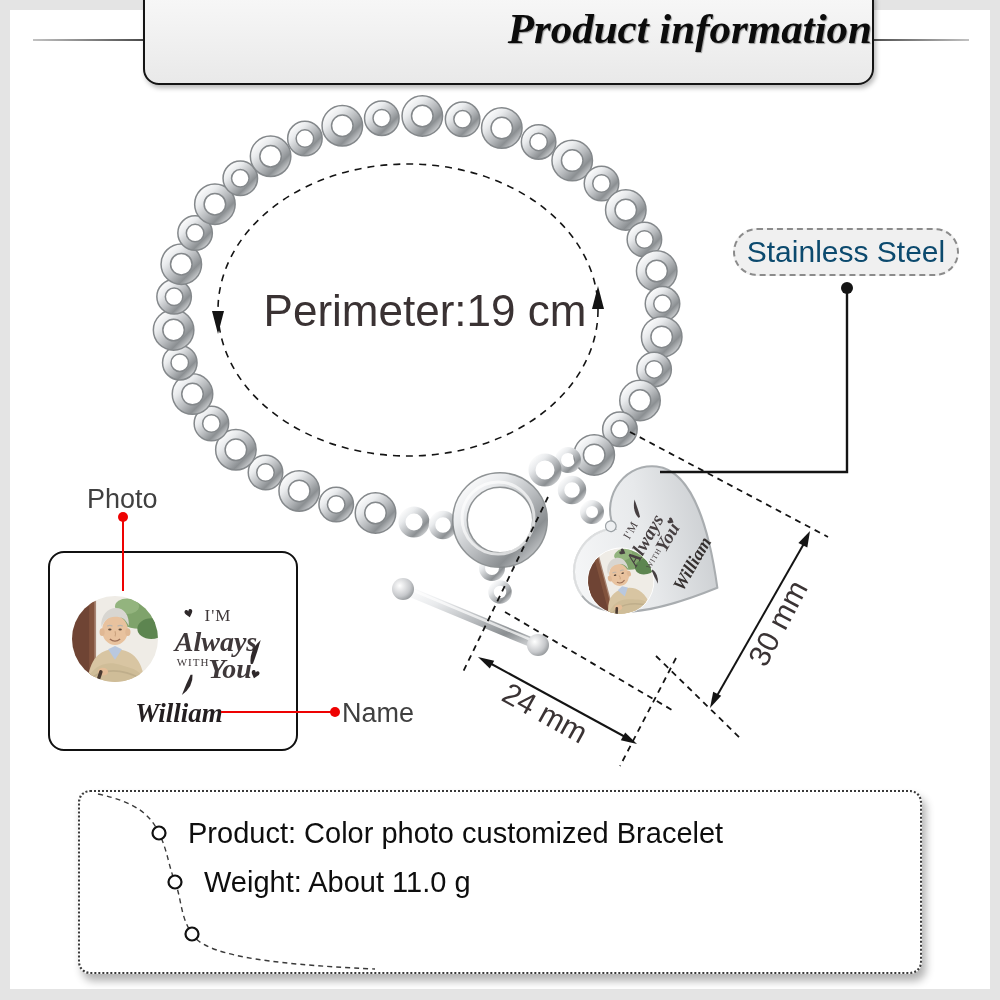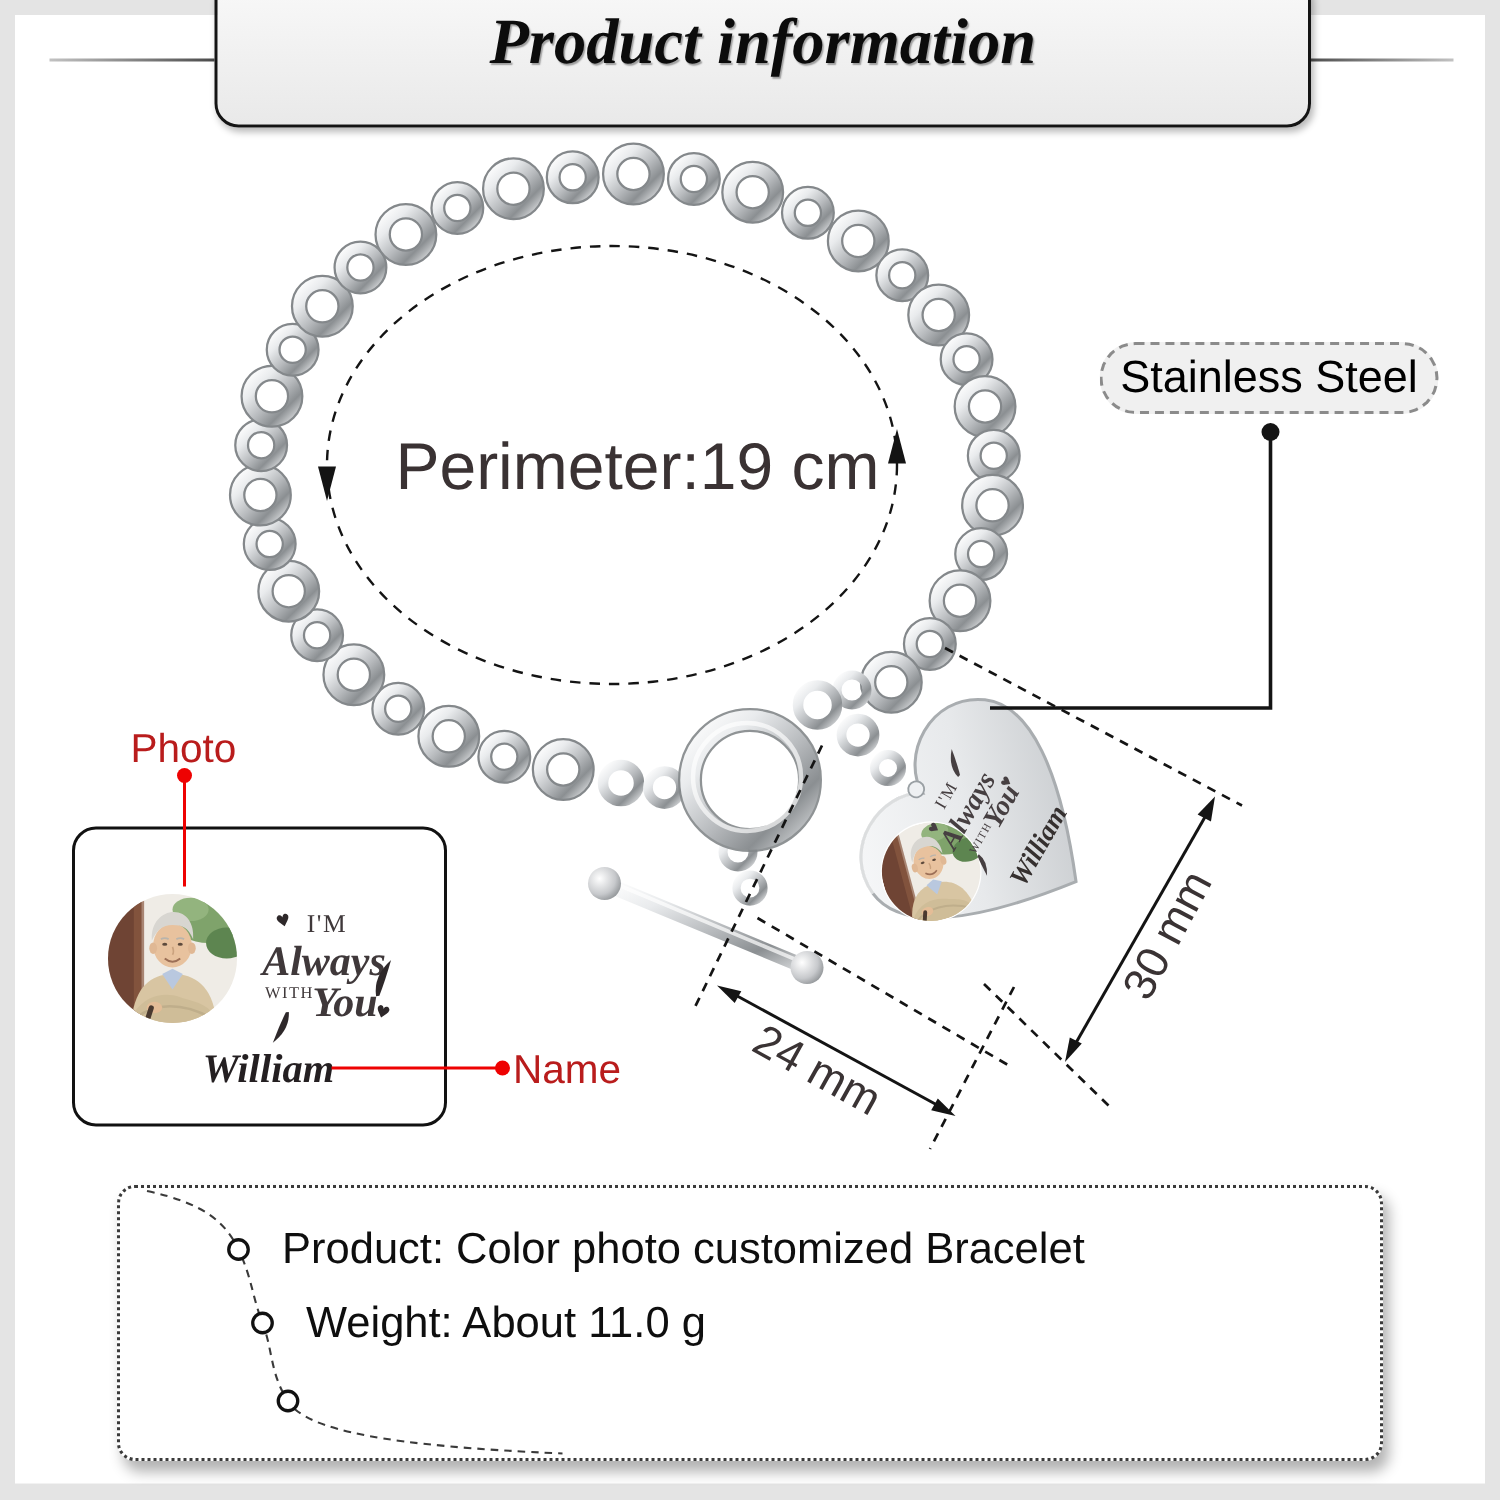--- a/index.html
+++ b/index.html
@@ -8,49 +8,49 @@
   .sheet{position:absolute;left:10px;top:10px;width:980px;height:979px;background:#ffffff;}
   .scene{position:absolute;left:0;top:0;width:1000px;height:1000px;}
 
   
   .divider{position:absolute;height:2px;top:39px;}
   .divider-left{left:33px;width:110px;background:linear-gradient(to right,#c2c2c2,#4a4a4a);}
   .divider-right{left:870px;width:99px;background:linear-gradient(to right,#4a4a4a,#c2c2c2);}
   .title-box{position:absolute;left:143px;top:-16px;width:727px;height:97px;
     background:linear-gradient(#f9f9f9,#e9e9e9);border:2px solid #141414;border-radius:16px;
     box-shadow:2px 3px 5px rgba(0,0,0,.28);}
-  .title-text{position:absolute;left:0;right:0;top:18px;text-align:center;
+  .title-text{position:absolute;left:0;right:0;top:18px;text-align:right;
     font-family:"Liberation Serif",serif;font-style:italic;font-weight:bold;
     font-size:43px;color:#0c0c0c;text-shadow:1px 1px 1px rgba(0,0,0,.35);}
 
   
   .material-tag{position:absolute;left:733px;top:228px;width:222px;height:44px;
     background:#f0f0f0;border:2px dashed #8b8b8b;border-radius:24px;
     display:flex;align-items:center;justify-content:center;
-    font-size:30px;color:#000000;}
+    font-size:30px;color:#0c4a6e;}
 
   
   .design-card{position:absolute;left:48px;top:551px;width:246px;height:196px;
     background:#fff;border:2.5px solid #111;border-radius:16px;}
   .card-photo{position:absolute;left:22px;top:43px;width:86px;height:86px;border-radius:50%;
     overflow:hidden;}
   .ctr{position:absolute;transform:translate(-50%,-50%);white-space:nowrap;}
   .eng{color:#3f383a;font-family:"Liberation Serif",serif;}
   .t-im{left:168px;top:63px;font-size:17px;letter-spacing:1px;}
   .t-always{left:166px;top:89px;font-size:28px;font-style:italic;font-weight:600;}
   .t-with{left:143px;top:109px;font-size:11px;letter-spacing:1px;}
   .t-you{left:180px;top:116px;font-size:28px;font-style:italic;font-weight:600;}
   .t-name{left:129px;top:160px;font-size:27px;font-style:italic;font-weight:bold;color:#241f21;}
   .mini-heart{font-size:11px;color:#2e282a;font-family:"DejaVu Sans",sans-serif;}
   .h1{left:139px;top:61px;transform:translate(-50%,-50%) rotate(-14deg);}
   .h2{left:205px;top:122px;transform:translate(-50%,-50%) rotate(16deg);}
   .feather{position:absolute;}
 
   
-  .red-label{position:absolute;color:#b91c1c;font-size:27px;}
+  .red-label{position:absolute;color:#404040;font-size:27px;}
   .photo-label{left:87px;top:484px;}
   .name-label{left:342px;top:698px;}
   .red-dot{position:absolute;width:10px;height:10px;border-radius:50%;background:#ee0202;}
   .photo-dot{left:118px;top:512px;}
   .name-dot{left:330px;top:707px;}
   .red-line{position:absolute;background:#ee0202;}
   .photo-line{left:122px;top:521px;width:2px;height:70px;}
   .name-line{left:221px;top:711px;width:112px;height:2px;}
 
   

